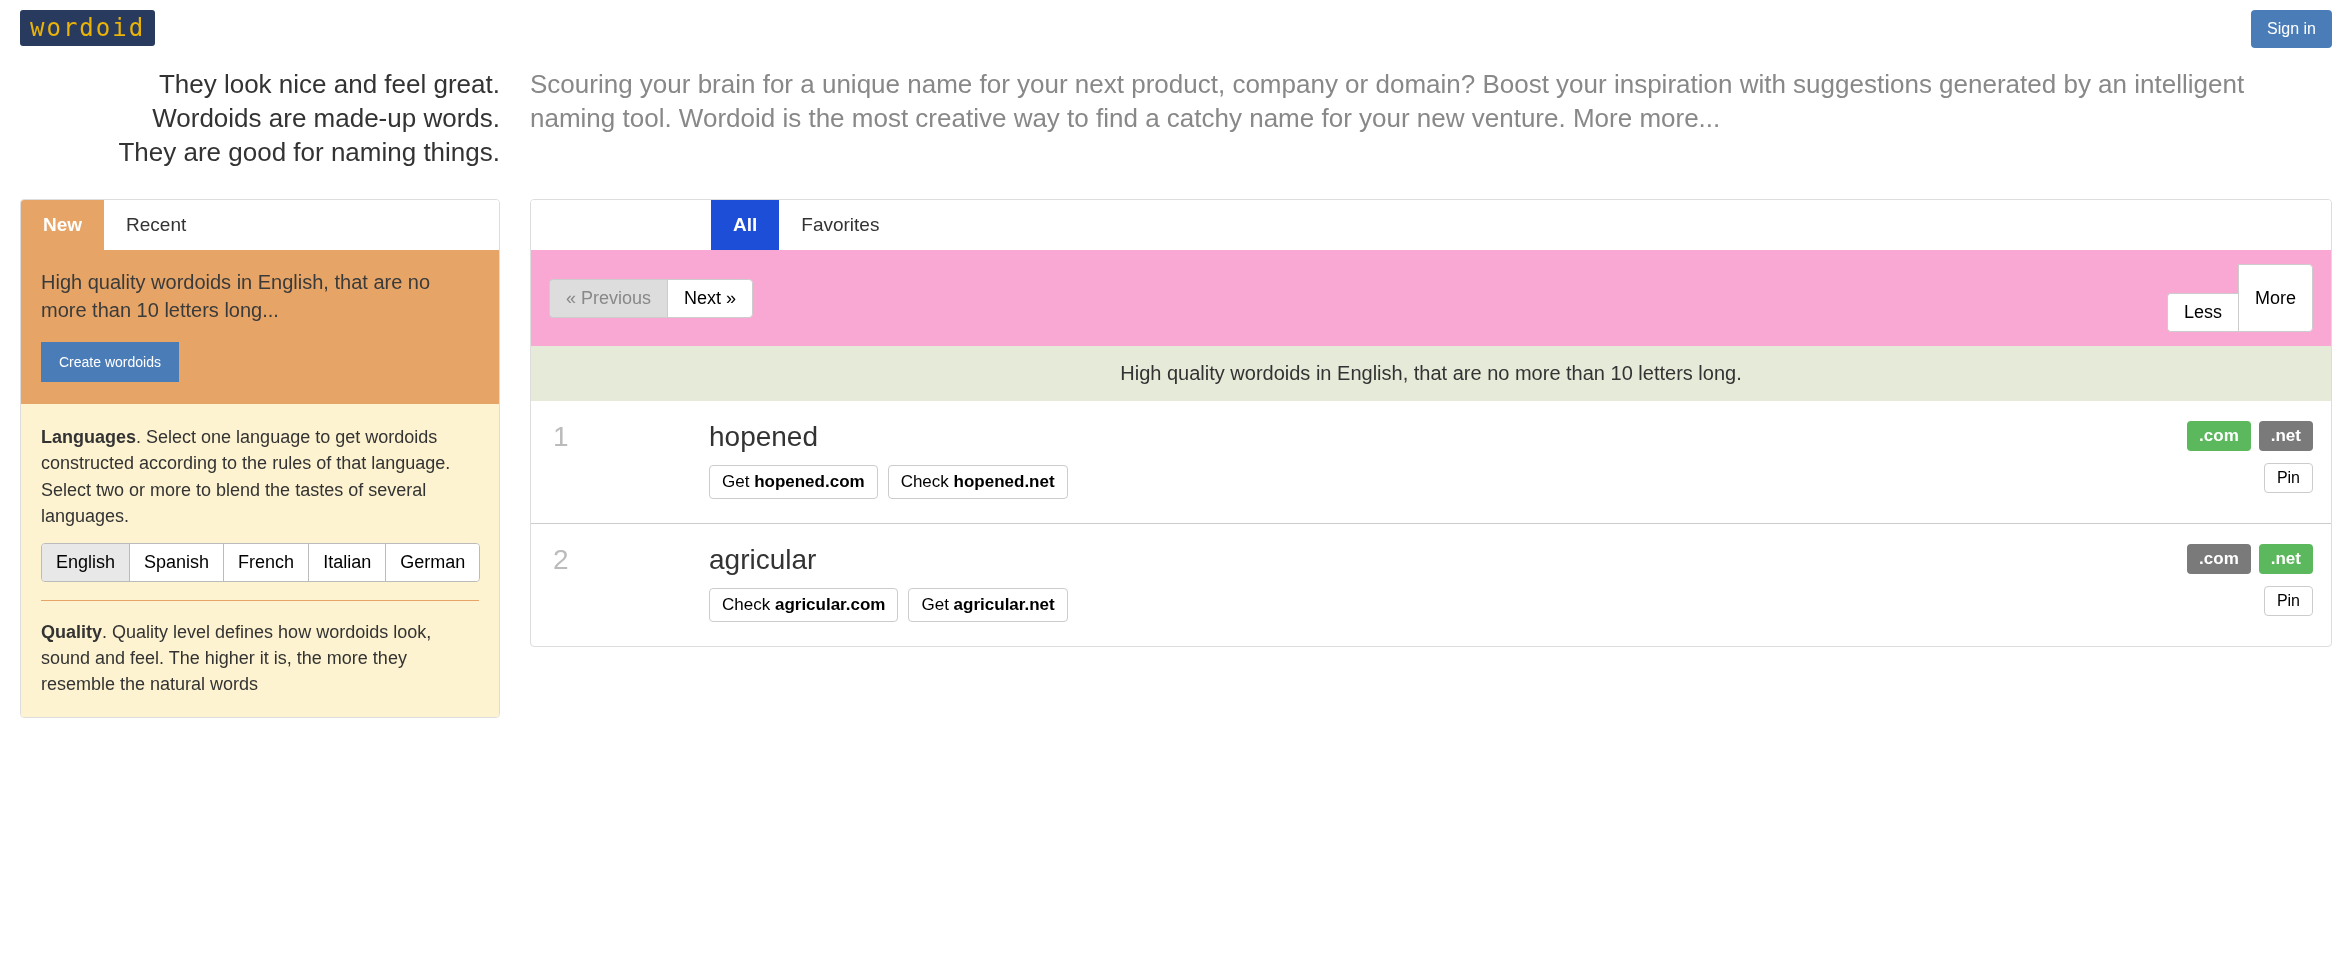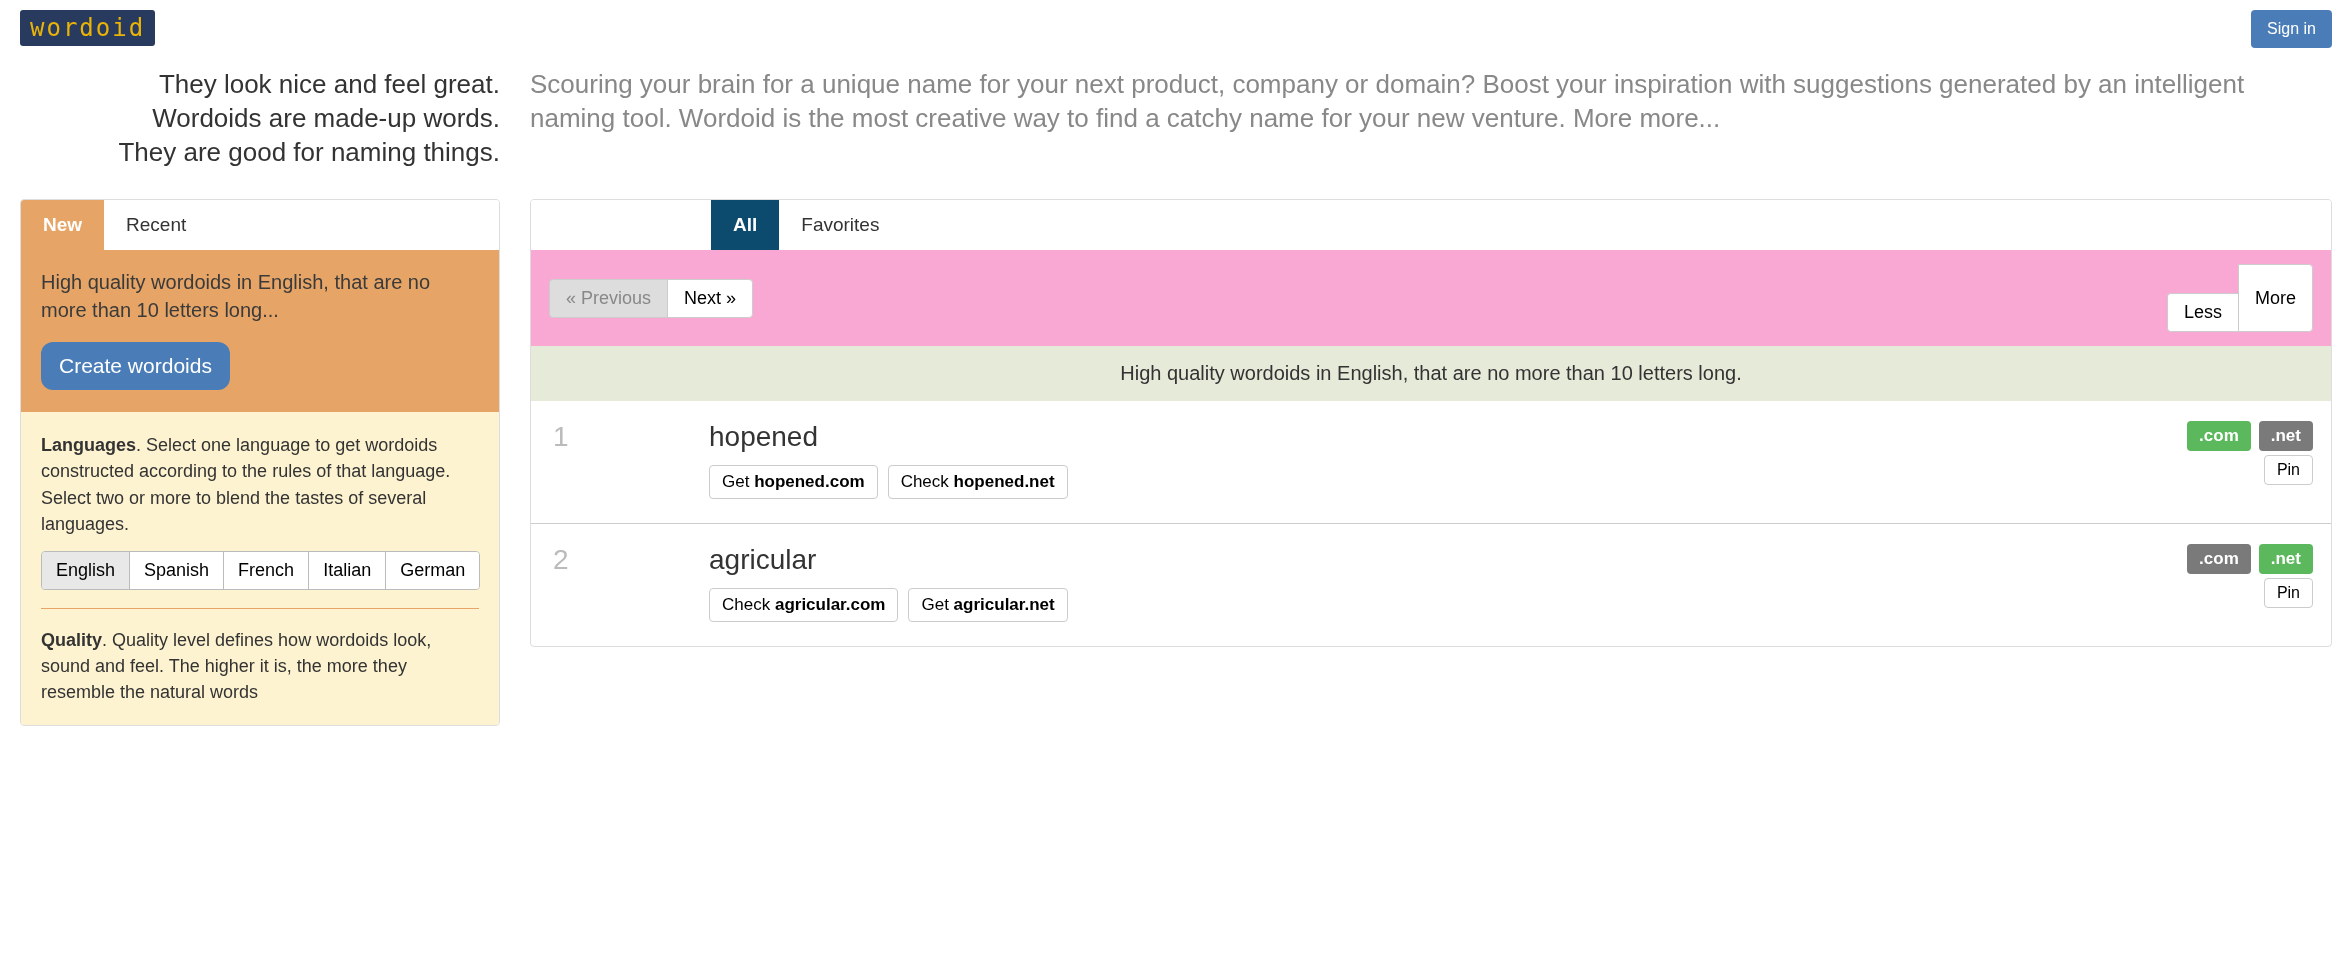--- a/index.html
+++ b/index.html
@@ -13,53 +13,53 @@
 .description .learn-more { color: #888; }
 
 .main-row { display: flex; padding: 0 20px; gap: 30px; align-items: flex-start; }
 
 .sidebar { flex: 0 0 480px; border: 1px solid #ddd; border-radius: 4px; overflow: hidden; }
 .sidebar-tabs { display: flex; background: #fff; }
 .sidebar-tab { padding: 14px 22px; font-size: 19px; cursor: pointer; }
 .sidebar-tab.active { background: #e6a567; color: #fff; font-weight: bold; }
 .sidebar-orange { background: #e6a567; color: #333; padding: 18px 20px 22px 20px; }
 .sidebar-orange p { font-size: 20px; line-height: 1.4; color: #3a3a3a; margin-bottom: 18px; }
-.create-btn { background: #4a7db8; color: #fff; border: none; padding: 12px 18px; font-size: 21px; border-radius: 12px; cursor: pointer; }
+.create-btn { background: #4a7db8; color: #fff; border: none; padding: 12px 18px; font-size: 14px; border-radius: 0; cursor: pointer; }
 .sidebar-yellow { background: #fdf3d0; padding: 20px; }
 .sidebar-section { border-bottom: 1px solid #e6a567; padding-bottom: 18px; margin-bottom: 18px; }
 .sidebar-section:last-child { border-bottom: none; margin-bottom: 0; padding-bottom: 0; }
 .sidebar-section-title { font-weight: bold; font-size: 18px; }
 .sidebar-section-text { font-size: 18px; line-height: 1.45; color: #333; }
 .lang-buttons { display: flex; margin-top: 14px; border: 1px solid #bbb; border-radius: 4px; overflow: hidden; width: fit-content; }
 .lang-btn { padding: 8px 14px; font-size: 18px; background: #fff; border: none; border-right: 1px solid #bbb; cursor: pointer; }
 .lang-btn:last-child { border-right: none; }
 .lang-btn.active { background: #e8e8e8; }
 
 .results-panel { flex: 1; border: 1px solid #ddd; border-radius: 4px; overflow: hidden; }
 .results-tabs { display: flex; background: #fff; padding-left: 180px; }
 .results-tab { padding: 14px 22px; font-size: 19px; cursor: pointer; }
-.results-tab.active { background: #0c4a6e; color: #fff; font-weight: bold; }
+.results-tab.active { background: #1d4ed8; color: #fff; font-weight: bold; }
 .results-toolbar { background: #f9a8d4; padding: 14px 18px; display: flex; justify-content: space-between; align-items: center; }
 .pagination { display: flex; border-radius: 4px; overflow: hidden; }
 .page-btn { padding: 8px 16px; font-size: 18px; border: 1px solid #ccc; background: #fff; cursor: pointer; }
 .page-btn.disabled { background: #ddd; color: #888; cursor: default; }
 .page-btn:first-child { border-radius: 4px 0 0 4px; border-right: none; }
 .page-btn:last-child { border-radius: 0 4px 4px 0; }
 .lessmore { display: flex; border-radius: 4px; overflow: hidden; }
 .lessmore .page-btn:first-child { border-right: none; margin-top: 29px; }
 .results-summary { background: #e6ead9; padding: 16px; text-align: center; font-size: 20px; color: #333; }
 .result-row { display: flex; padding: 20px 18px 24px 18px; border-bottom: 1px solid #ccc; align-items: flex-start; position: relative; }
 .result-row:last-child { border-bottom: none; }
 .result-num { width: 160px; font-size: 28px; color: #bbb; padding-left: 4px; }
 .result-body { flex: 1; }
 .result-word { font-size: 28px; color: #333; margin-bottom: 12px; }
 .domain-btns { display: flex; gap: 10px; }
 .domain-btn { padding: 6px 12px; font-size: 17px; background: #fff; border: 1px solid #ccc; border-radius: 4px; cursor: pointer; }
 .domain-btn strong { font-weight: bold; }
-.result-right { display: flex; flex-direction: column; align-items: flex-end; gap: 4px; }
+.result-right { display: flex; flex-direction: column; align-items: flex-end; gap: 12px; }
 .badges { display: flex; gap: 8px; }
 .badge { padding: 5px 12px; font-size: 17px; font-weight: bold; border-radius: 4px; color: #fff; }
 .badge.green { background: #5cb85c; }
 .badge.grey { background: #7a7a7a; }
 .pin-btn { padding: 5px 12px; font-size: 16px; background: #fff; border: 1px solid #ccc; border-radius: 4px; cursor: pointer; }
 </style>
 </head>
 <body>
 
 <div class="header">

